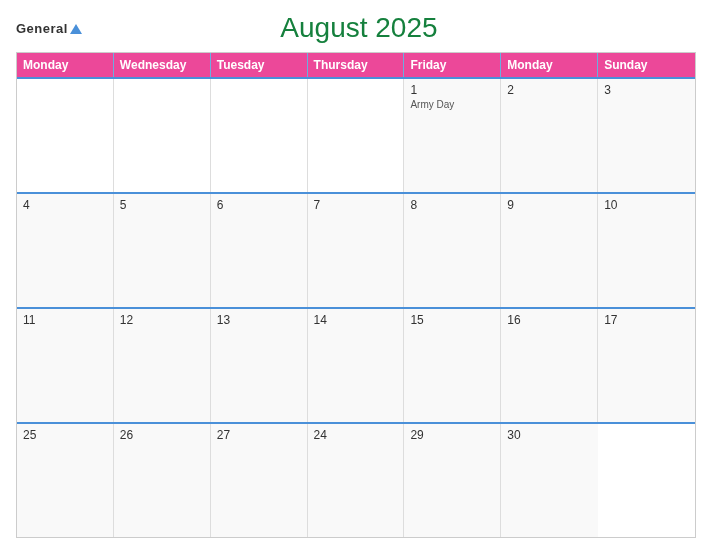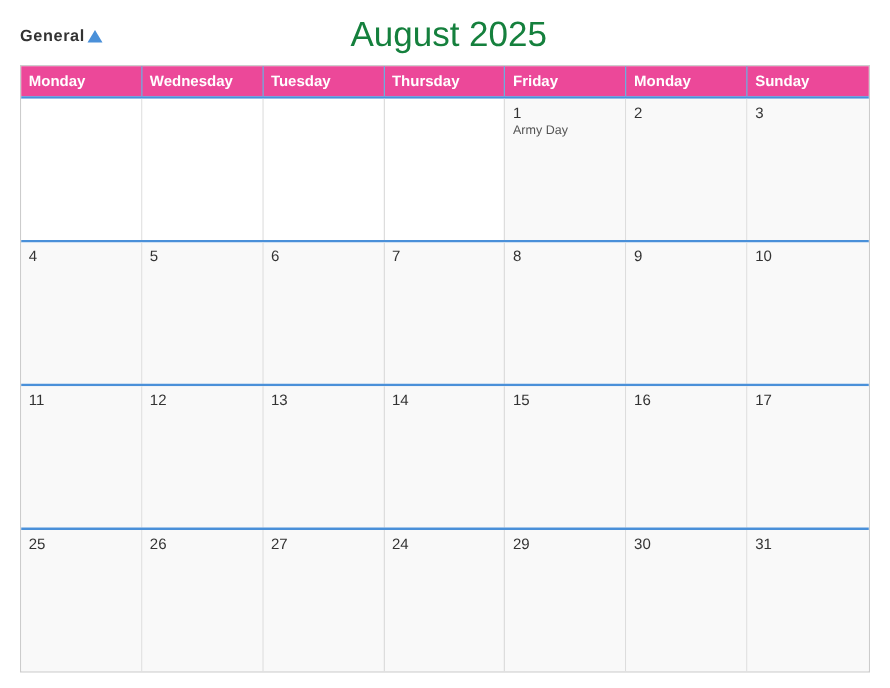--- a/index.html
+++ b/index.html
@@ -222,19 +222,16 @@
           </div>
           <div class="cal-cell">
             <span class="cal-day-num">24</span>
           </div>
           <div class="cal-cell">
             <span class="cal-day-num">29</span>
           </div>
           <div class="cal-cell">
             <span class="cal-day-num">30</span>
           </div>
-          <div class="cal-cell">
-            <span class="cal-day-num">31</span>
-          </div>
         </div>
       </div>
   </div>
 </div>
 
 </body></html>

